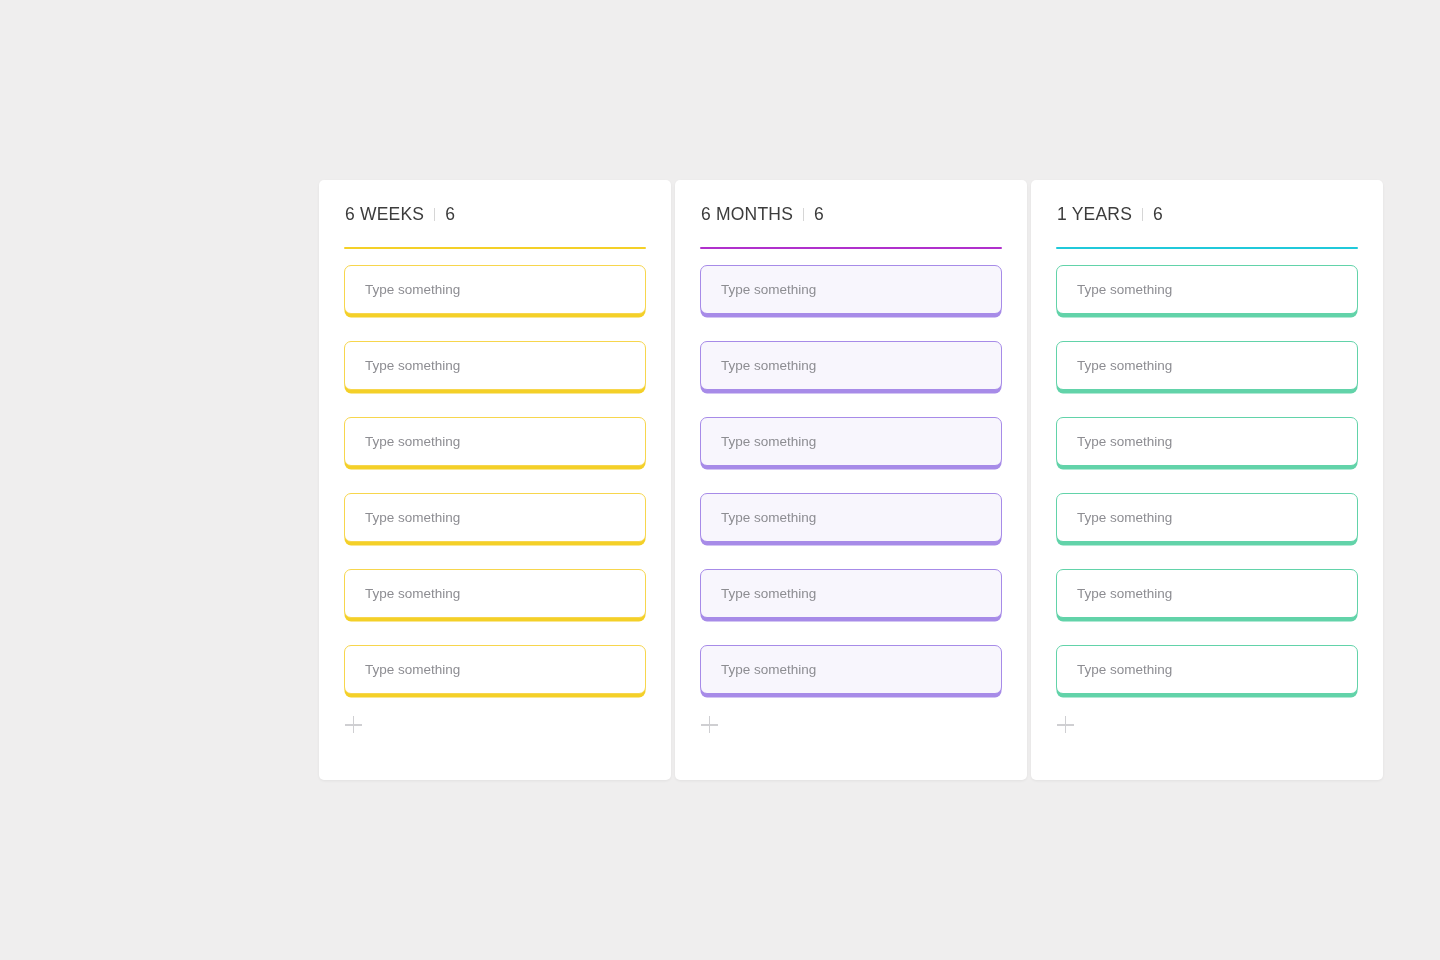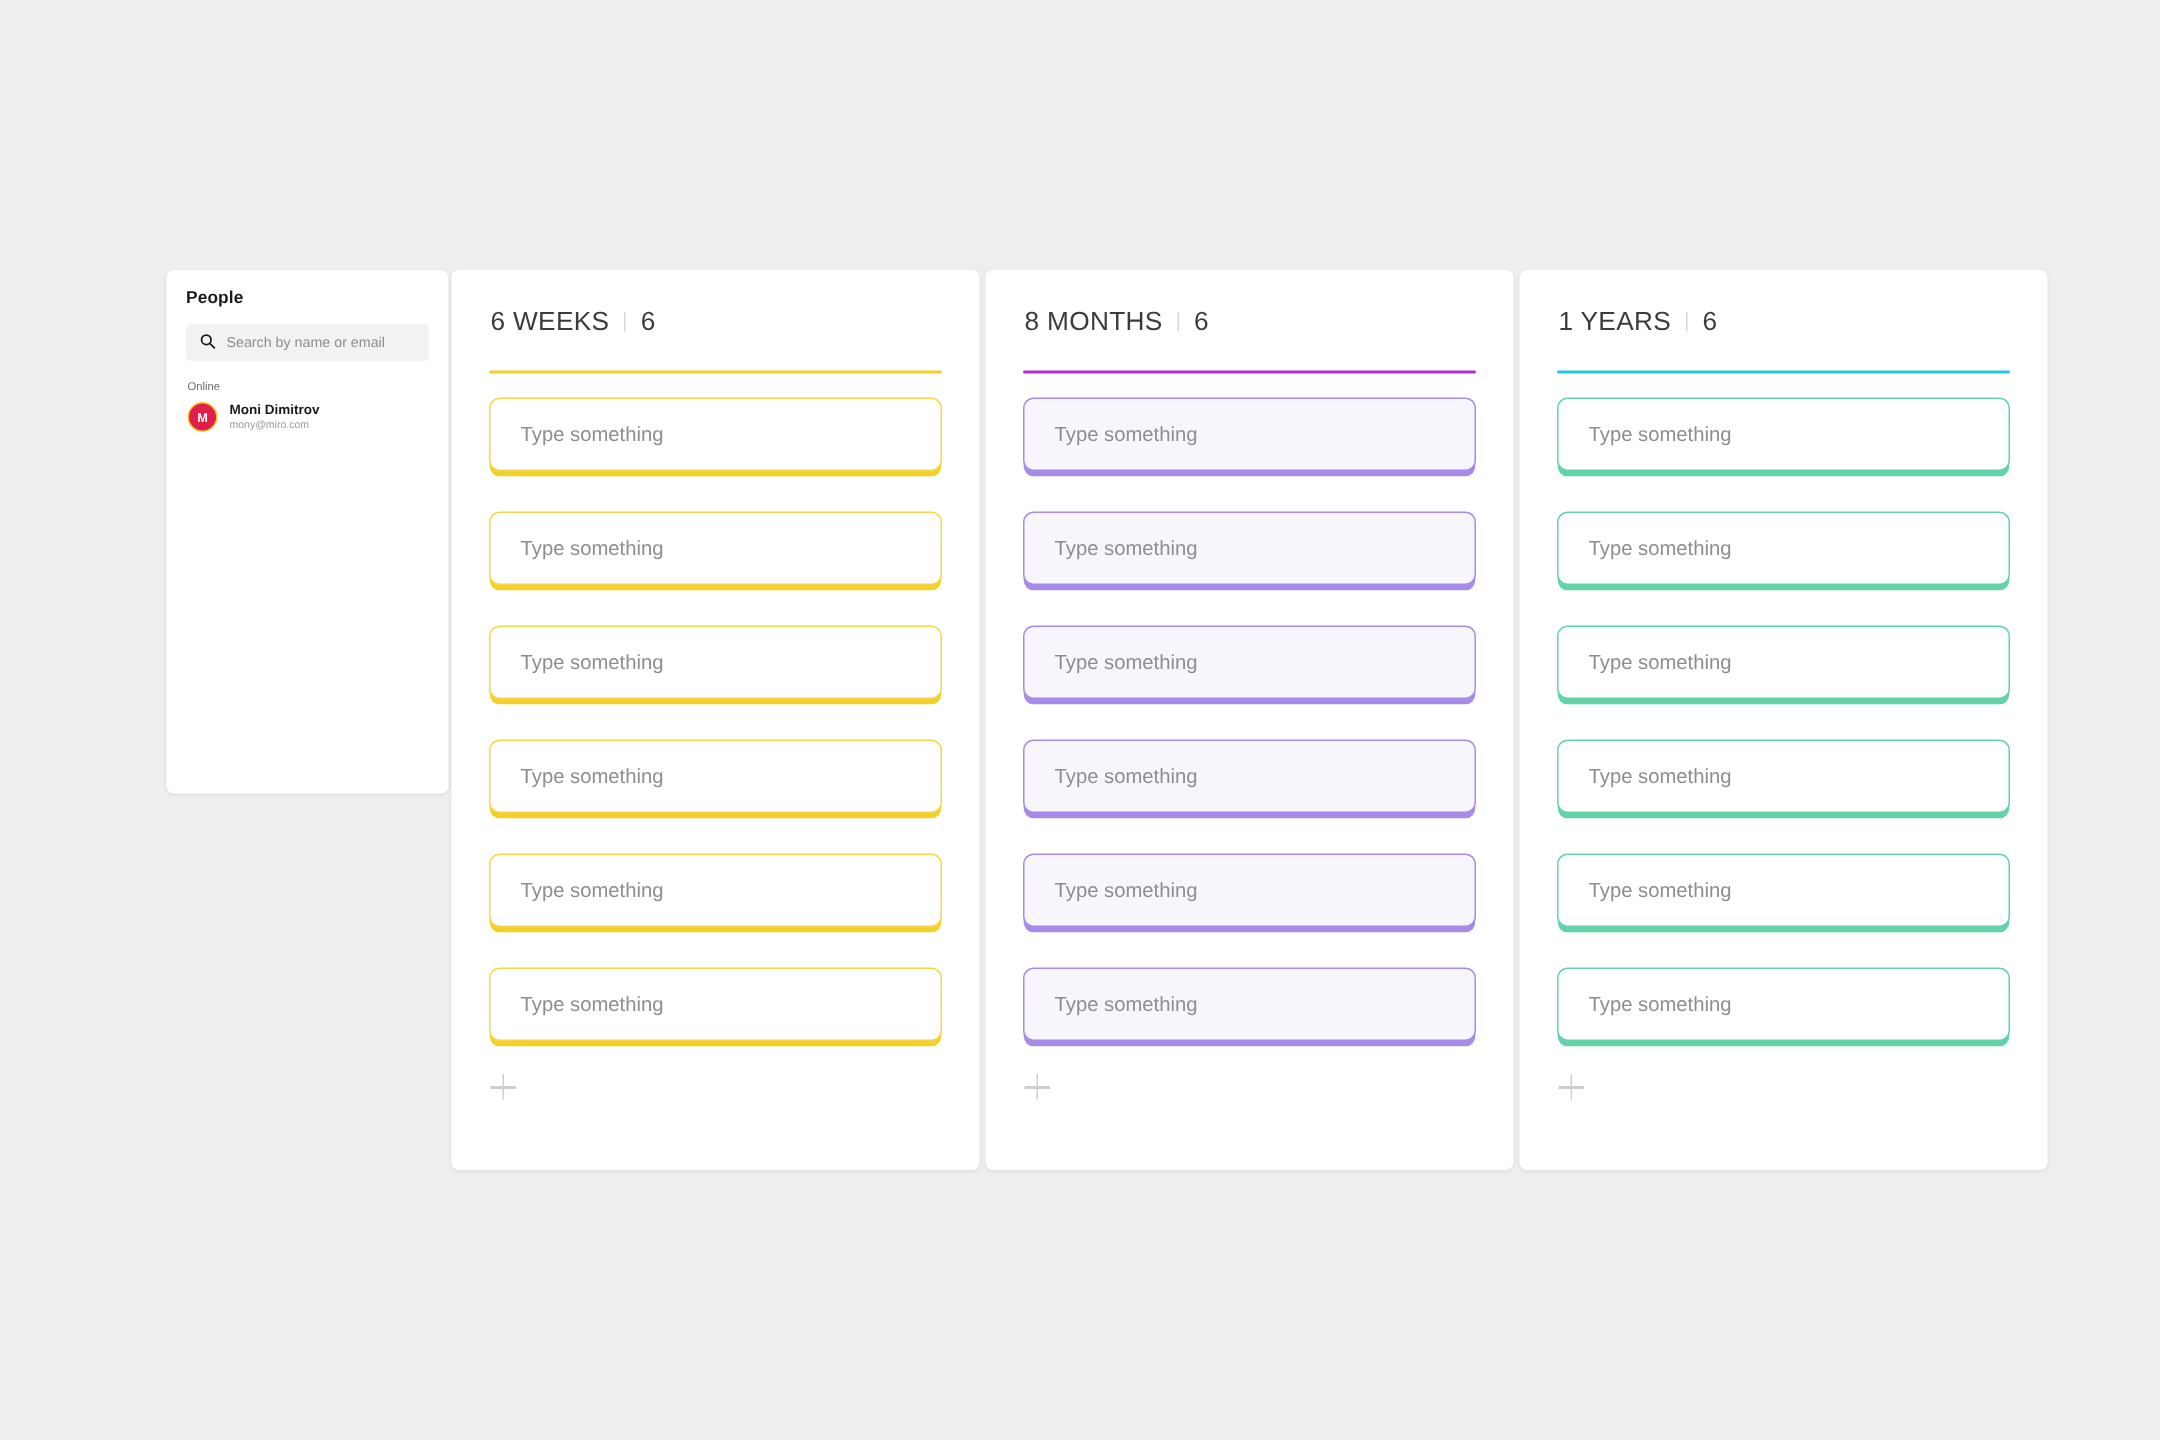--- a/index.html
+++ b/index.html
@@ -110,21 +110,21 @@
   }
   .person-email {
     font-size: 7px;
     color: #9a9a9e;
     line-height: 1.15;
   }
 
   
   .columns {
     position: absolute;
-    left: 301px;
+    left: 319px;
     top: 180px;
     display: flex;
     gap: 4px;
   }
 
   .column {
     width: 352px;
     height: 600px;
     background: #ffffff;
     border-radius: 5px;
@@ -200,45 +200,20 @@
     background: #cfcfd2;
   }
   .add-btn::before { left: 0; top: 8px; width: 17px; height: 1.6px; }
   .add-btn::after { top: 0; left: 7.7px; width: 1.6px; height: 17px; }
 </style>
 </head>
 <body>
 
 <div class="stage">
 
-  <div class="people-panel">
-    <div class="people-title">People</div>
-
-    <div class="search-box">
-      <span class="search-icon">
-        <svg width="11" height="11" viewBox="0 0 16 16">
-          <circle cx="6.6" cy="6.6" r="4.6" fill="none" stroke="#1a1a1a" stroke-width="1.7"></circle>
-          <line x1="10.2" y1="10.2" x2="14.4" y2="14.4" stroke="#1a1a1a" stroke-width="1.7" stroke-linecap="round"></line>
-        </svg>
-      </span>
-      <input class="search-input" type="text" placeholder="Search by name or email" style="">
-    </div>
-
-    <div class="online-label">Online</div>
-
-    <div class="person-row">
-      <div class="avatar">
-        <span class="avatar-initial">M</span>
-      </div>
-      <div class="person-meta">
-        <span class="person-name">Moni Dimitrov</span>
-        <span class="person-email">mony@miro.com</span>
-      </div>
-    </div>
-  </div>
 
   <div class="columns">
 
     <div class="column">
       <div class="col-header">
         <span class="col-title">6 WEEKS</span>
         <span class="col-sep"></span>
         <span class="col-count">6</span>
       </div>
       <div class="col-rule" style="background:#f4d028"></div>
@@ -260,21 +235,21 @@
         </div>
         <div class="card" style="border-color:#f7d64d;background:#ffffff;box-shadow:0 4px 0 -0.5px #f4d028">
           <span class="card-placeholder">Type something</span>
         </div>
       </div>
       <div class="add-btn"></div>
     </div>
 
     <div class="column">
       <div class="col-header">
-        <span class="col-title">8 MONTHS</span>
+        <span class="col-title">6 MONTHS</span>
         <span class="col-sep"></span>
         <span class="col-count">6</span>
       </div>
       <div class="col-rule" style="background:#b030cc"></div>
       <div class="cards">
         <div class="card" style="border-color:#a78be8;background:#f8f6fd;box-shadow:0 4px 0 -0.5px #a78be8">
           <span class="card-placeholder">Type something</span>
         </div>
         <div class="card" style="border-color:#a78be8;background:#f8f6fd;box-shadow:0 4px 0 -0.5px #a78be8">
           <span class="card-placeholder">Type something</span>

